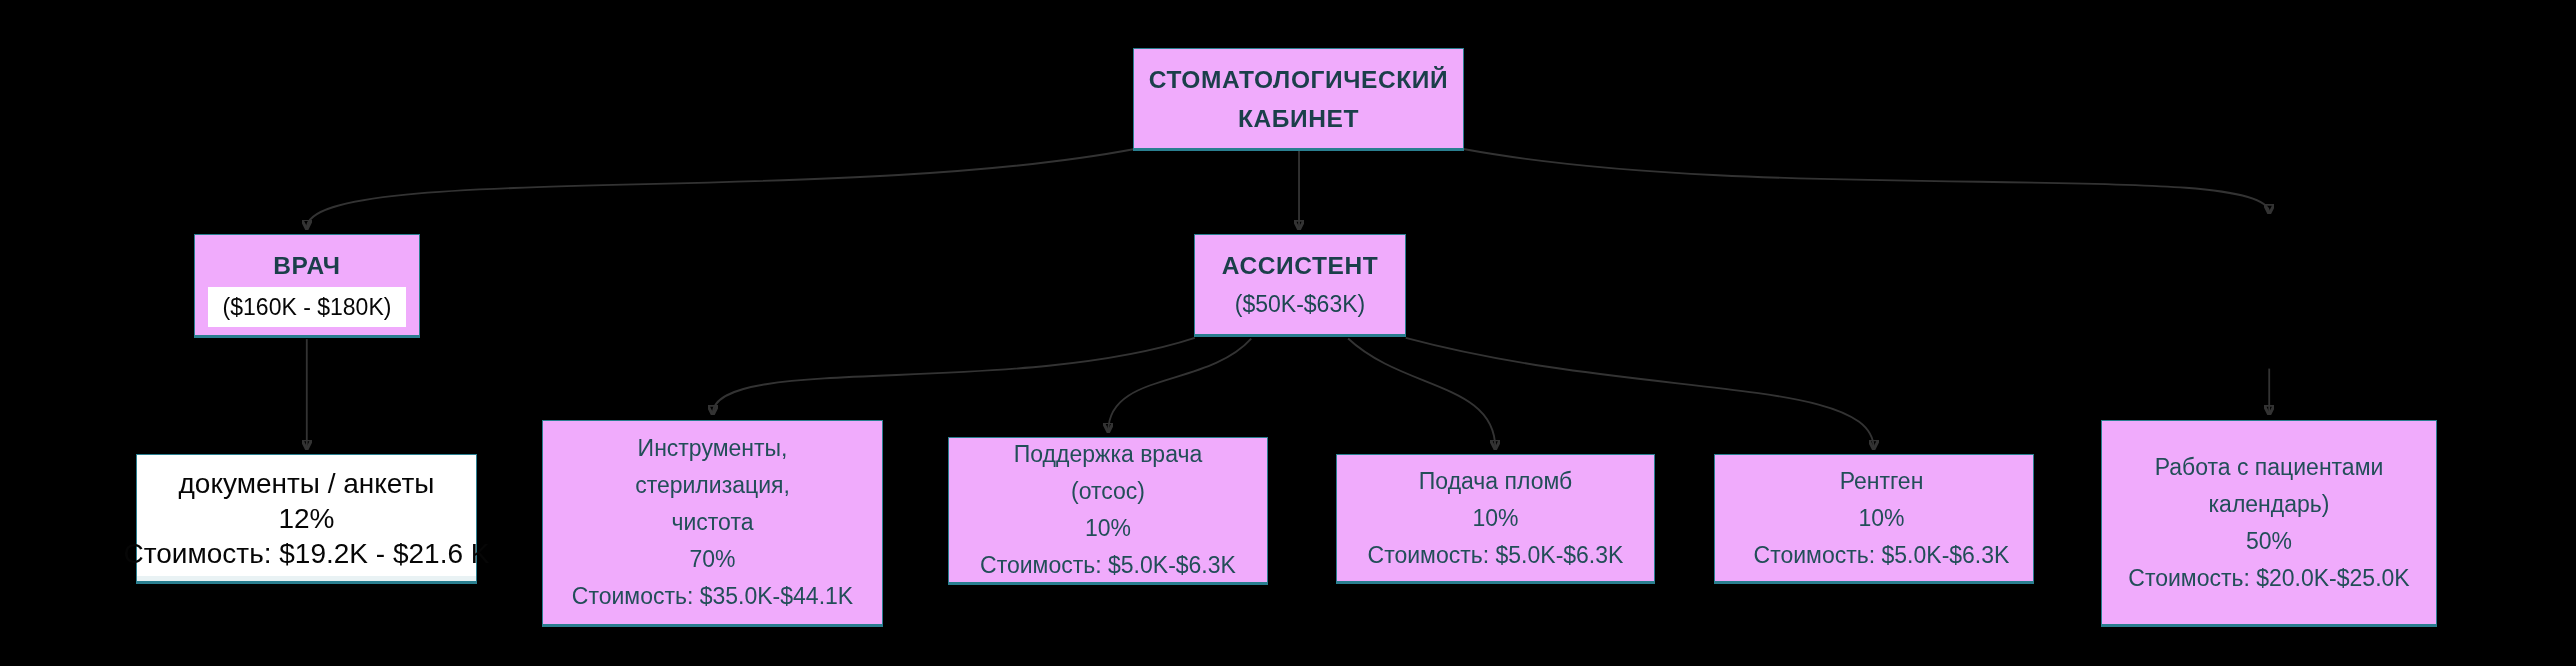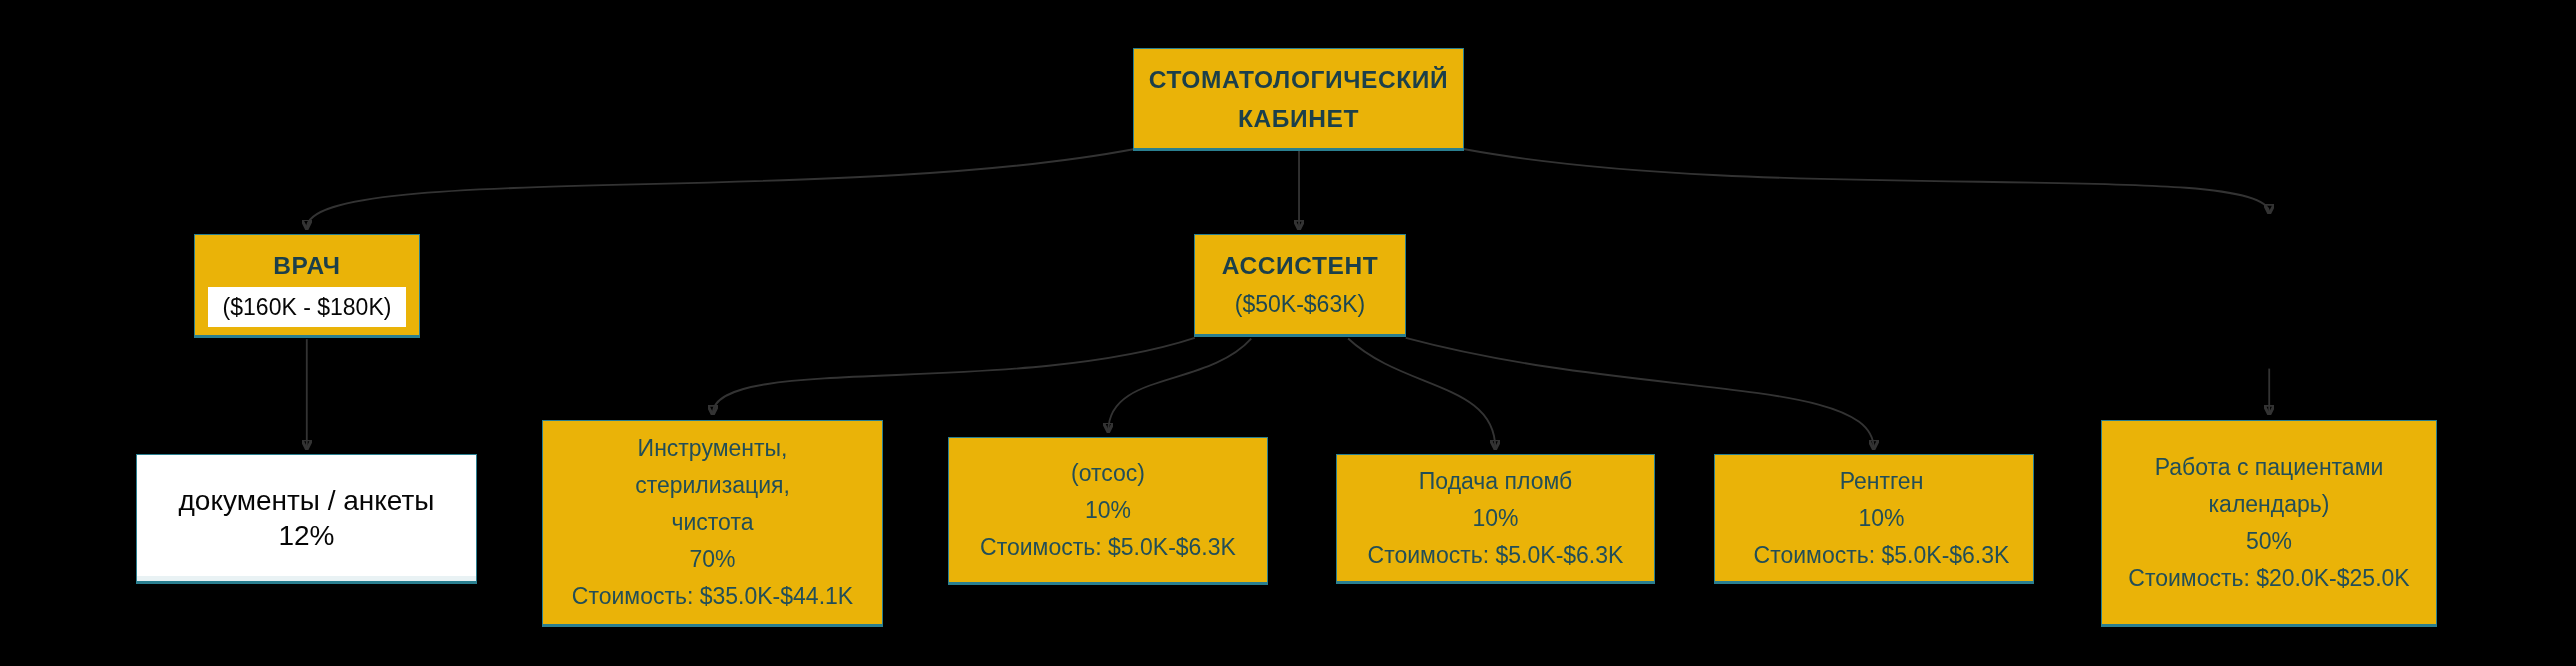--- a/index.html
+++ b/index.html
@@ -22,21 +22,21 @@
     pointer-events: none;
   }
   svg.edges path {
     fill: none;
     stroke: #333333;
     stroke-width: 3;
   }
   .node {
     position: absolute;
     box-sizing: border-box;
-    background: #eab308;
+    background: #f0abfc;
     border: 1.8px solid #2a7f90;
     border-bottom-width: 3.7px;
     display: flex;
     flex-direction: column;
     align-items: center;
     justify-content: center;
     text-align: center;
     color: #224e58;
   }
   .title-line {
@@ -136,32 +136,34 @@
 
   <div class="node" style="left:1194px; top:234px; width:212px; height:103px;">
     <div class="title-line">АССИСТЕНТ</div>
     <div class="salary-line">($50K-$63K)</div>
   </div>
 
 
   <div class="node white-node" style="left:136px; top:454px; width:341px; height:130px;">
     <div class="leaf-line">документы / анкеты</div>
     <div class="leaf-line">12%</div>
+    <div class="leaf-line">Стоимость: $19.2K - $21.6 K</div>
     <div class="bottom-strip"></div>
   </div>
 
   <div class="node" style="left:542px; top:420px; width:341px; height:207px;">
     <div class="leaf-line">Инструменты,</div>
     <div class="leaf-line">стерилизация,</div>
     <div class="leaf-line">чистота</div>
     <div class="leaf-line">70%</div>
     <div class="leaf-line">Стоимость: $35.0K-$44.1K</div>
   </div>
 
   <div class="node" style="left:948px; top:437px; width:320px; height:148px;">
+    <div class="leaf-line">Поддержка врача</div>
     <div class="leaf-line">(отсос)</div>
     <div class="leaf-line">10%</div>
     <div class="leaf-line">Стоимость: $5.0K-$6.3K</div>
   </div>
 
   <div class="node" style="left:1336px; top:454px; width:319px; height:130px;">
     <div class="leaf-line">Подача пломб</div>
     <div class="leaf-line">10%</div>
     <div class="leaf-line">Стоимость: $5.0K-$6.3K</div>
   </div>

